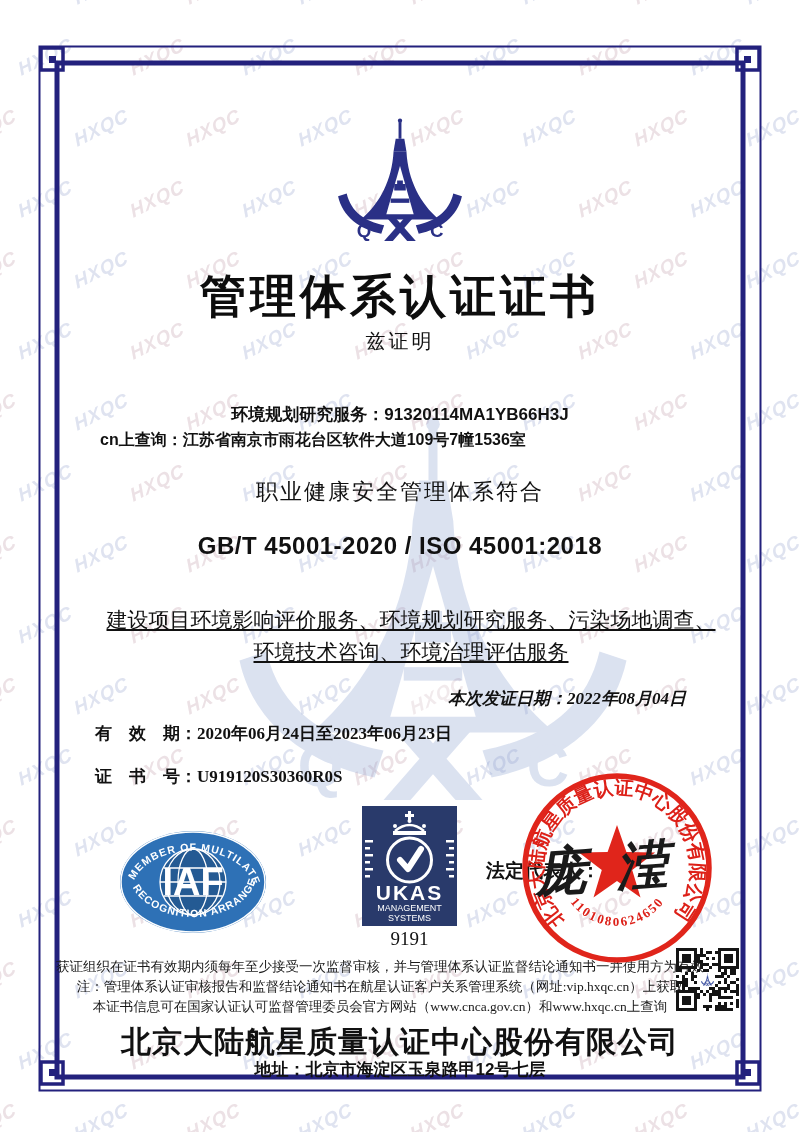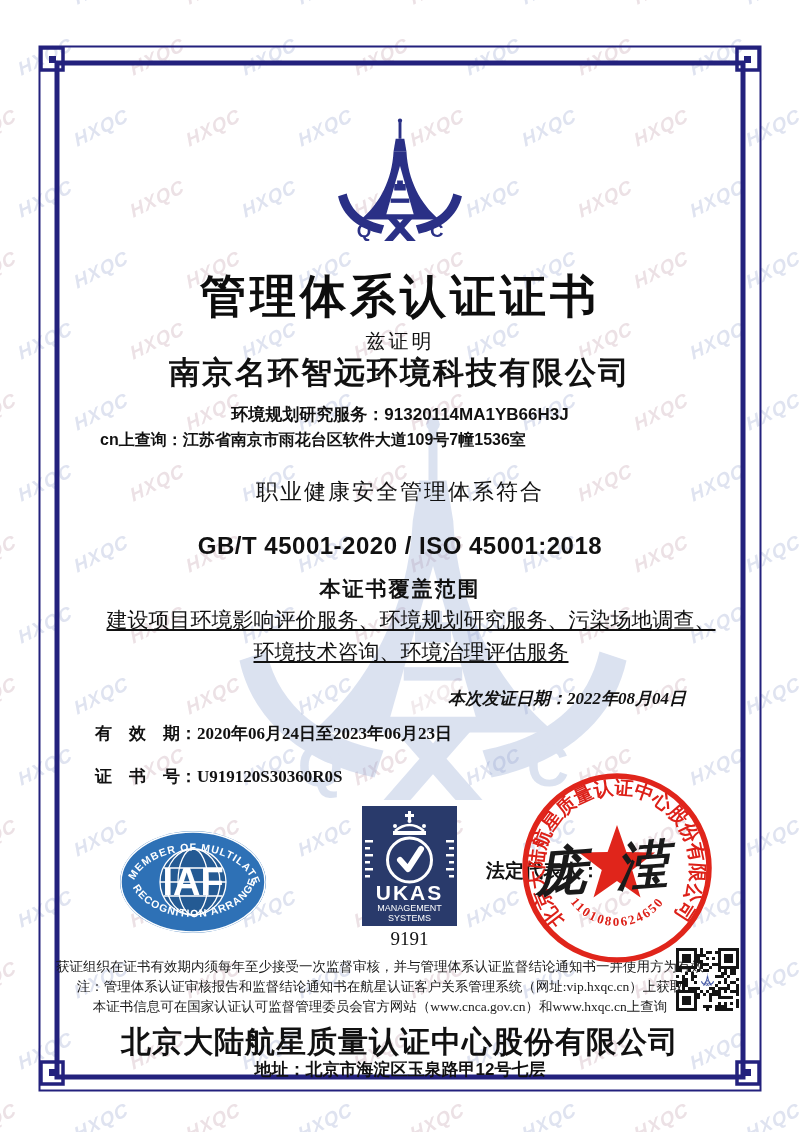--- a/index.html
+++ b/index.html
@@ -235,30 +235,28 @@
   </svg>
 
   <div class="content">
 
     <svg class="abs emblem-top" viewBox="0 0 200 185">
         <use href="#hxqc-emblem"></use>
       </svg>
 
     <div class="abs ctr title">管理体系认证证书</div>
     <div class="abs ctr certify">兹证明</div>
-    <div class="abs ctr company">南京名环智远环境科技有限公司</div>
     <div class="abs ctr credit">环境规划研究服务：91320114MA1YB66H3J</div>
 
     <div class="abs addr addr1">
       <span>cn上查询：</span><span>江苏省南京市雨花台区软件大道109号7幢1536室</span>
     </div>
 
     <div class="abs ctr system">职业健康安全管理体系符合</div>
     <div class="abs ctr standard">GB/T 45001-2020 / ISO 45001:2018</div>
-    <div class="abs ctr scope-title">本证书覆盖范围</div>
     <div class="abs scope scope1">建设项目环境影响评价服务、环境规划研究服务、污染场地调查、</div>
     <div class="abs scope scope2">环境技术咨询、环境治理评估服务</div>
 
     <div class="abs drow d1b">
       <span>本次发证日期：</span><span>2022年08月04日</span>
     </div>
     <div class="abs drow d2">
       <span>有　效　期：</span><span>2020年06月24日至2023年06月23日</span>
     </div>
     <div class="abs drow d3">

